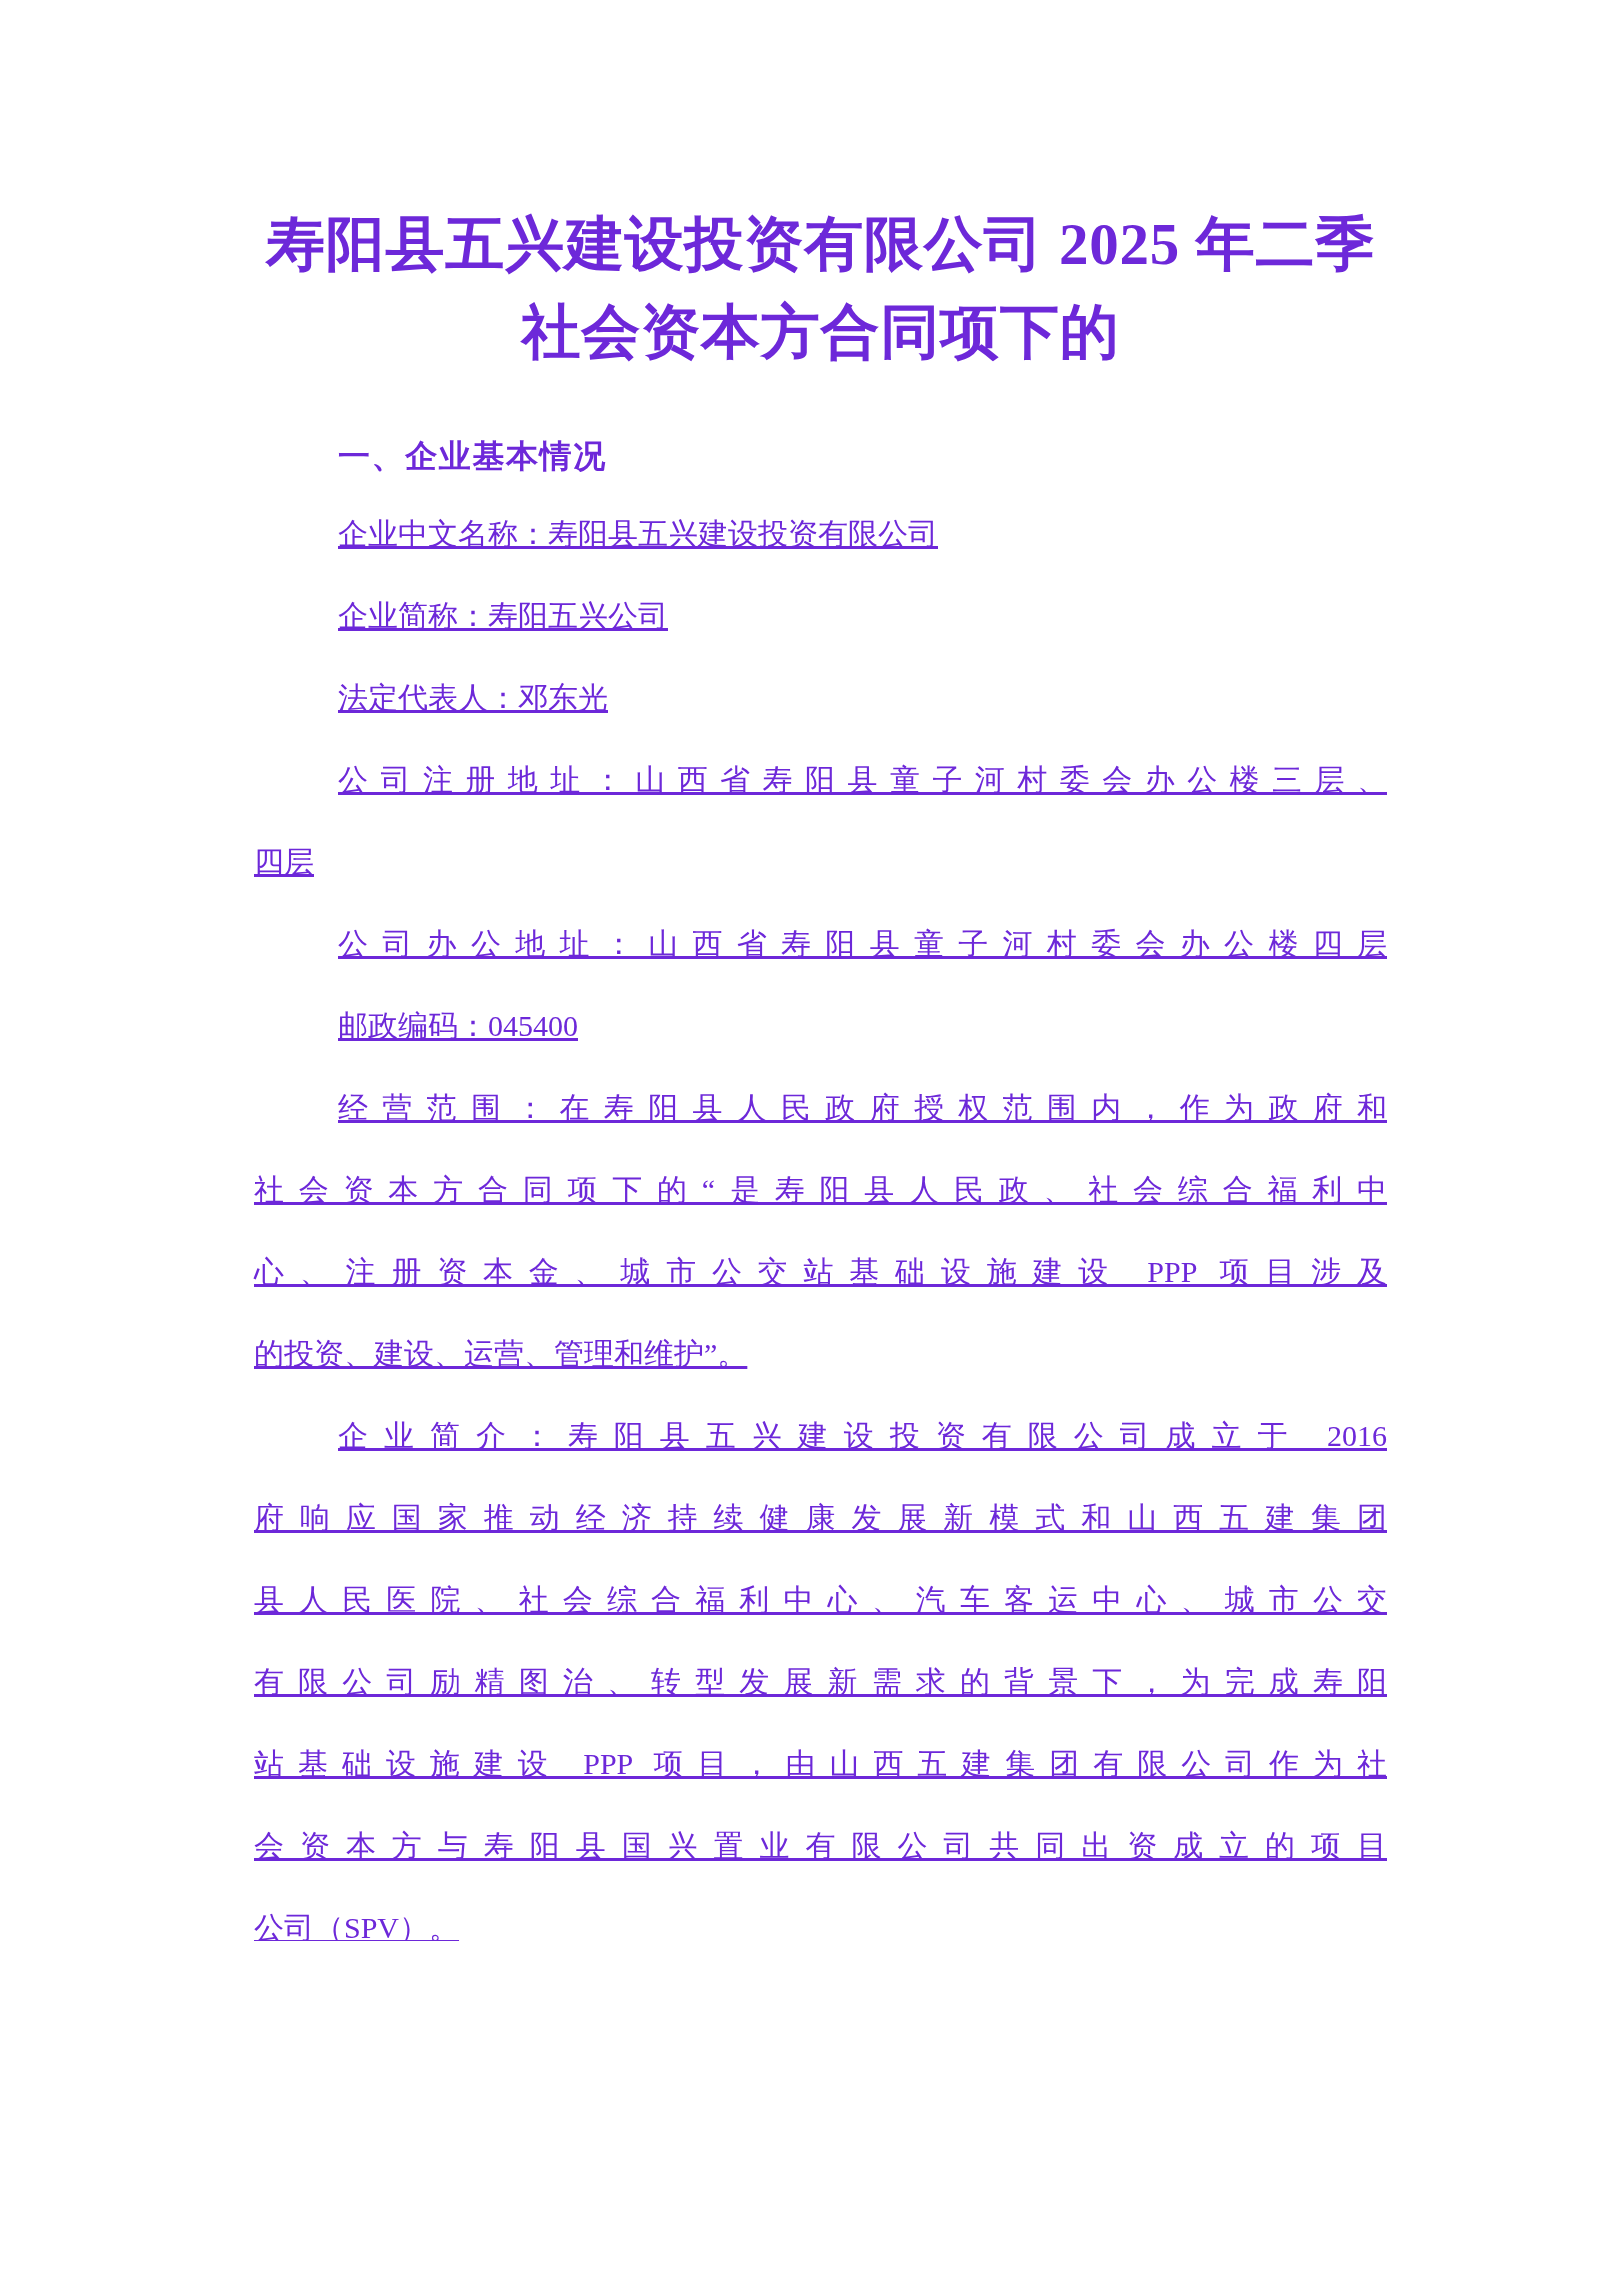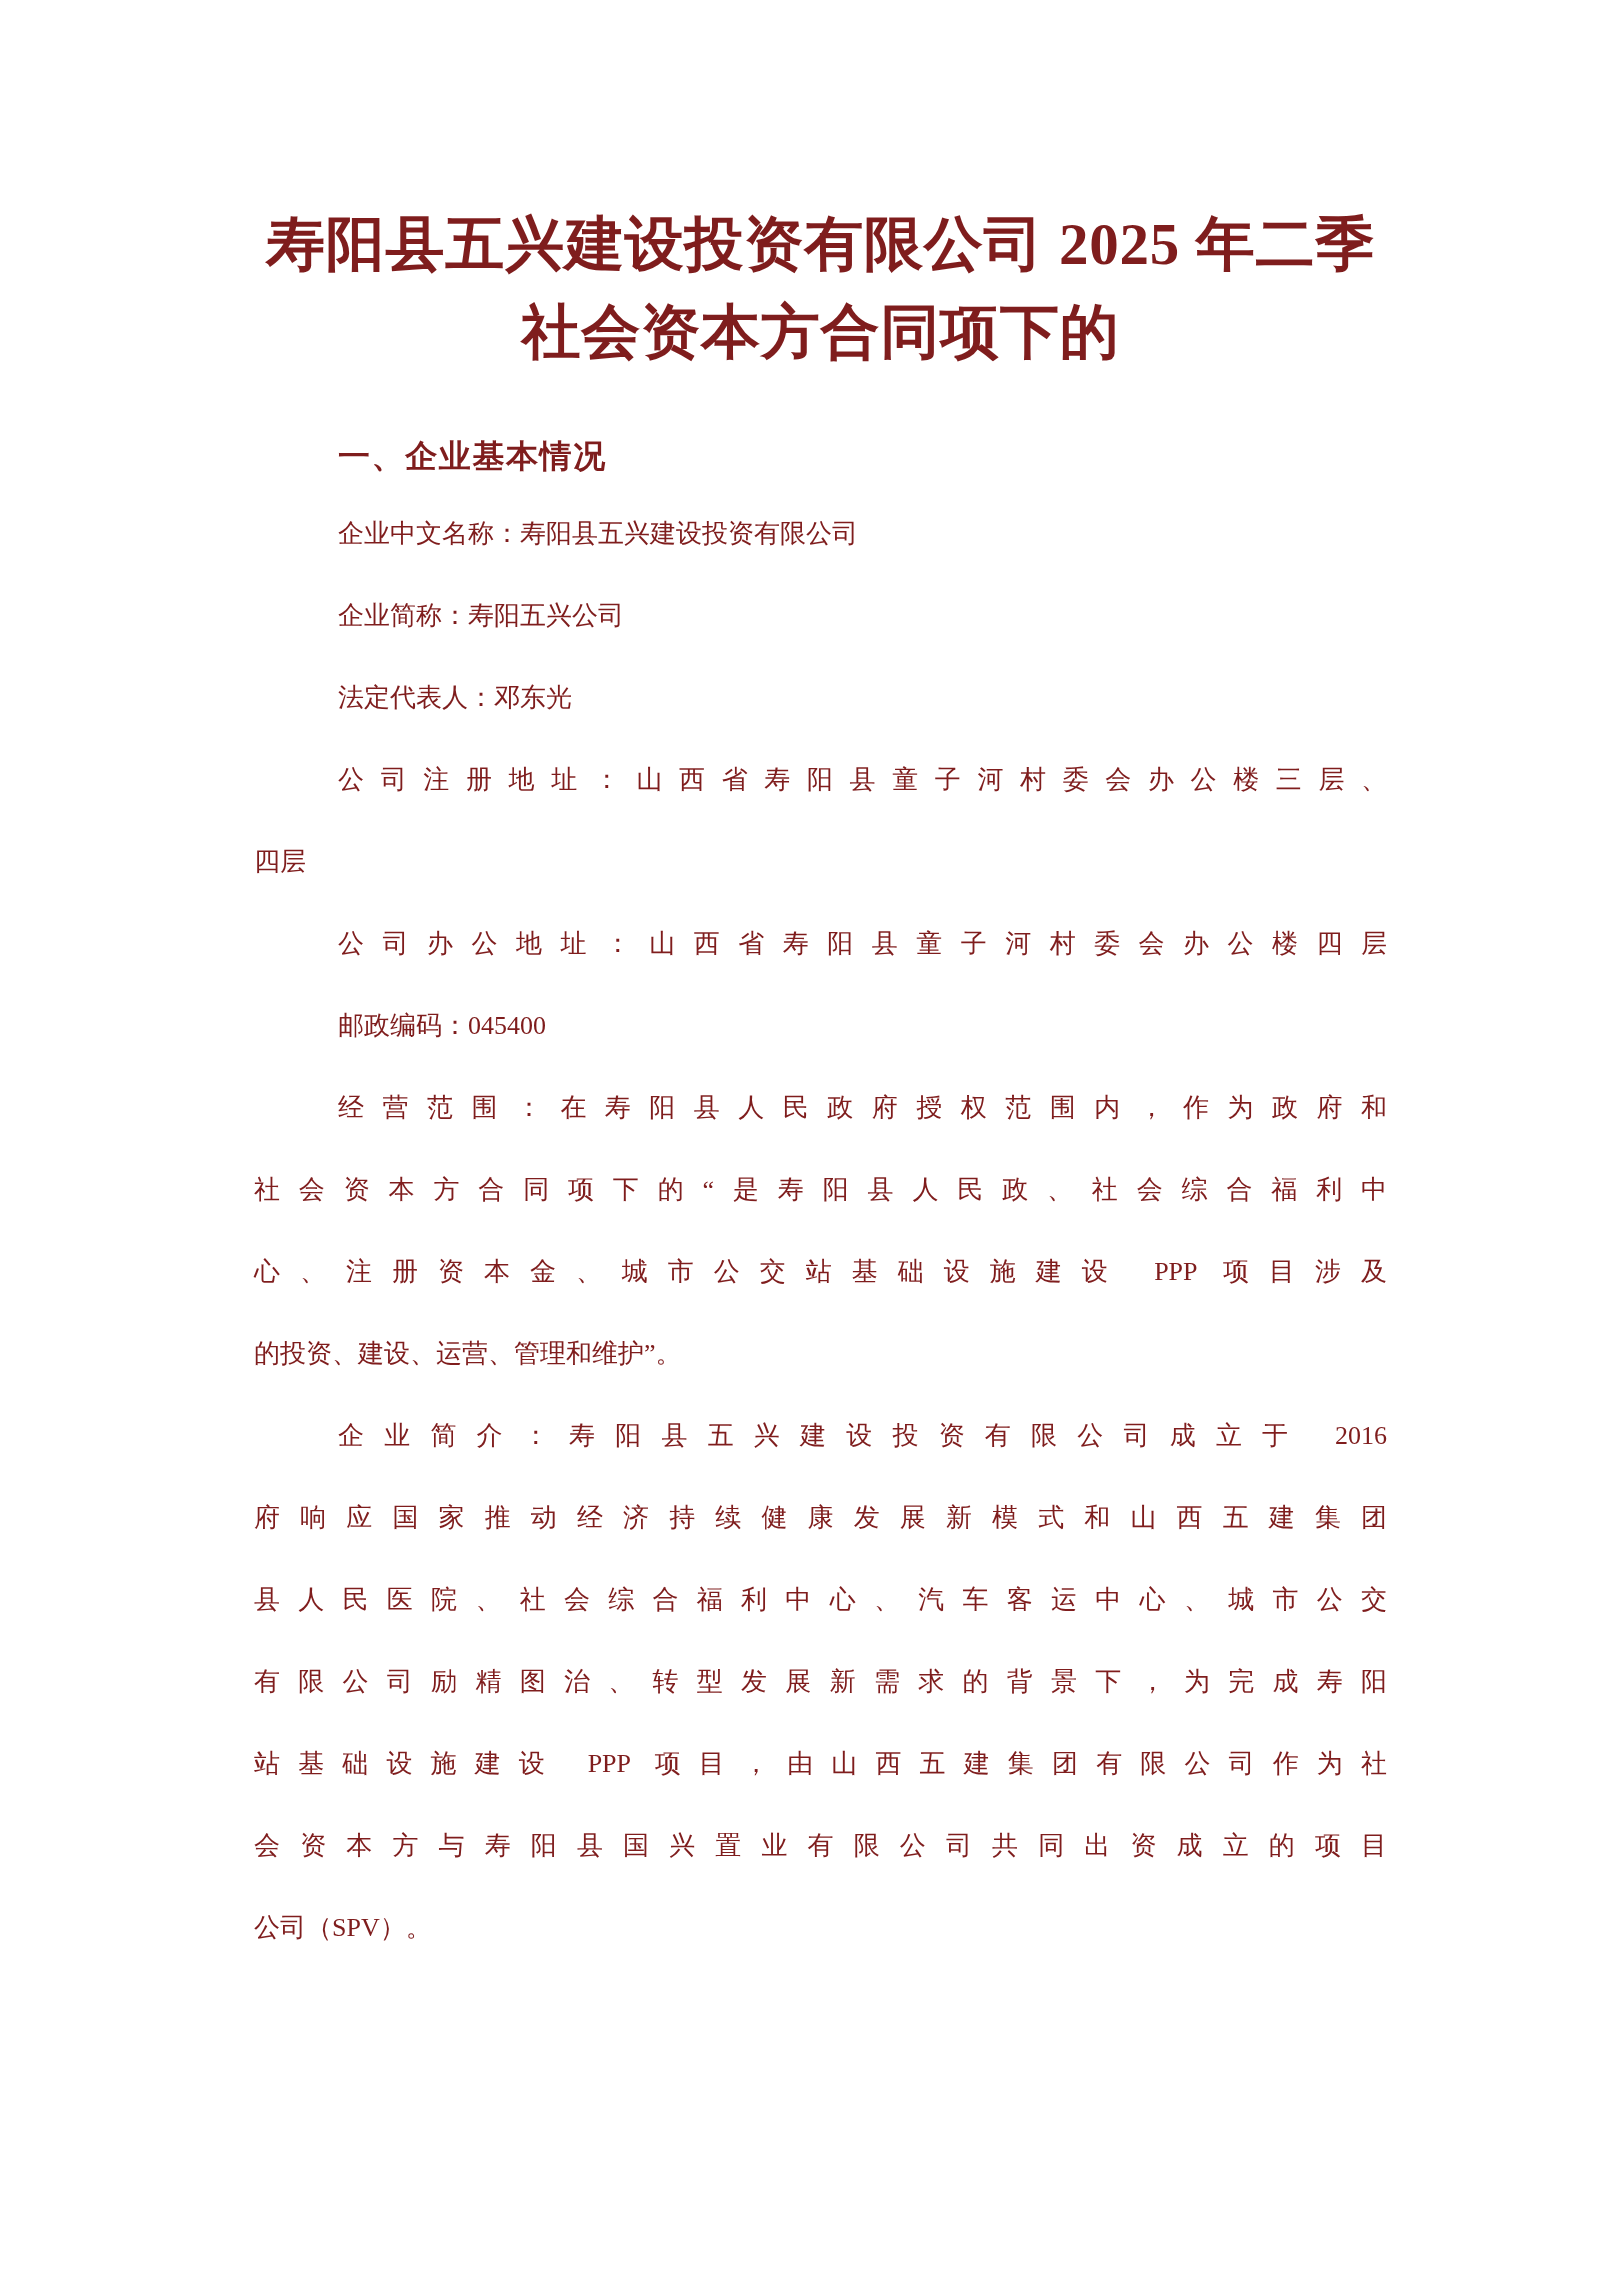--- a/index.html
+++ b/index.html
@@ -6,21 +6,21 @@
     margin: 0;
     padding: 0;
     background: #ffffff;
   }
   .page {
     position: relative;
     width: 1623px;
     height: 1941px;
     background: #ffffff;
     overflow: hidden;
-    color: #7f1d1d;
+    color: #6d28d9;
   }
   .content {
     padding: 0 236px 0 254px;
   }
   .doc-title {
     margin: 0;
     padding-top: 200px;
     font-family: "Liberation Serif", "DejaVu Serif", serif;
     font-size: 59px;
     font-weight: bold;
@@ -33,22 +33,23 @@
     font-family: "Liberation Sans", "DejaVu Sans", sans-serif;
     font-size: 32px;
     font-weight: bold;
     line-height: 49px;
     text-indent: 84px;
     letter-spacing: 1.6px;
   }
   .doc-body {
     margin-top: 12px;
     font-family: "Liberation Serif", "DejaVu Serif", serif;
-    font-size: 26px;
+    font-size: 30px;
     line-height: 82px;
+    text-decoration: underline;
   }
   .line {
     text-align: left;
   }
   .line.indent {
     text-indent: 84px;
   }
   .line.justify {
     text-align: justify;
     text-align-last: justify;

